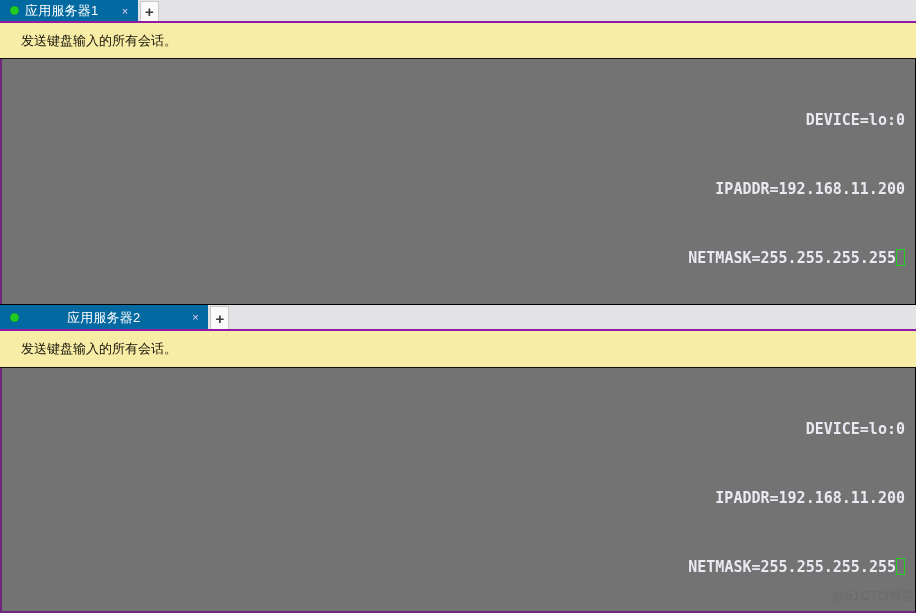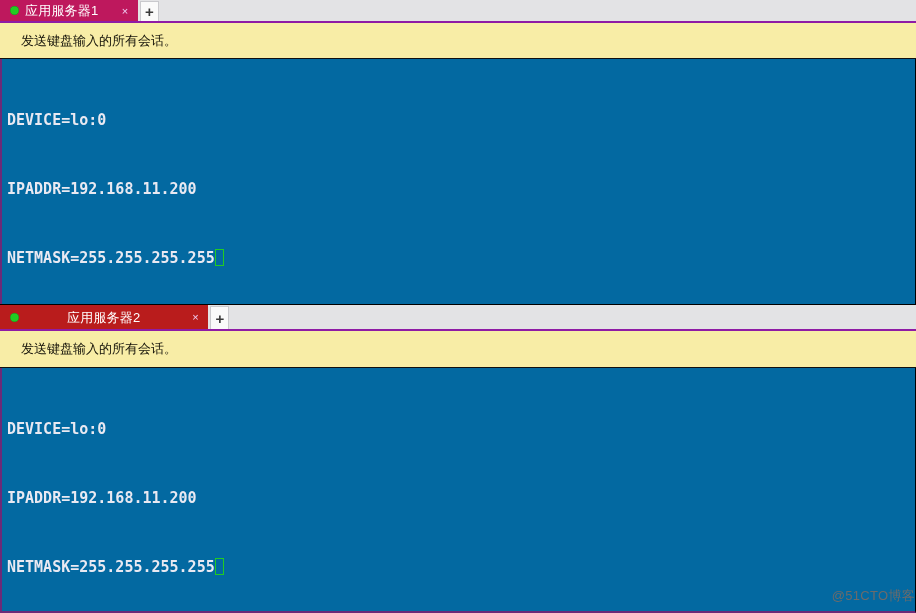--- a/index.html
+++ b/index.html
@@ -44,31 +44,31 @@
   }
   .pane-2 .tabstrip {
     height: 27px;
     min-height: 27px;
     border-top: 1px solid #000;
   }
   .tab {
     display: flex;
     align-items: center;
     padding: 0 6px 0 10px;
-    background: #be185d;
+    background: #0369a1;
     color: #ffffff;
     font-size: 13px;
     line-height: 1;
     min-width: 138px;
     gap: 6px;
     cursor: default;
     user-select: none;
   }
   .pane-2 .tab {
-    background: #b91c1c;
+    background: #0369a1;
     min-width: 140px;
     gap: 48px;
   }
   .tab-dot {
     width: 9px;
     height: 9px;
     border-radius: 50%;
     background: #22cc22;
     flex: 0 0 auto;
     box-shadow: 0 0 0 0.5px rgba(0,0,0,.25) inset;
@@ -118,32 +118,33 @@
     display: flex;
     align-items: center;
     padding-left: 21px;
     border-bottom: 1px solid #101010;
   }
   .pane-2 .notice { height: 37px; min-height: 37px; }
 
   
   .terminal {
     flex: 1 1 auto;
-    background: #0369a1;
+    background: #737373;
     border-left: 2px solid #6c2a78;
     border-right: 1px solid #000;
-    padding: 4px 0 0 5px;
+    padding: 4px 10px 0 5px;
     font-family: "DejaVu Sans Mono", "Liberation Mono", monospace;
     font-size: 15px;
     font-weight: bold;
     line-height: 23px;
     color: #e8e8f0;
     position: relative;
     overflow: hidden;
     white-space: pre;
+    text-align: right;
   }
   .pane-2 .terminal {
     border-bottom: 2px solid #6c2a78;
   }
   .t-line { height: 23px; white-space: pre; }
   .c-default { color: #e9e9f2; }
   .cursor {
     display: inline-block;
     width: 9px;
     height: 17px;

